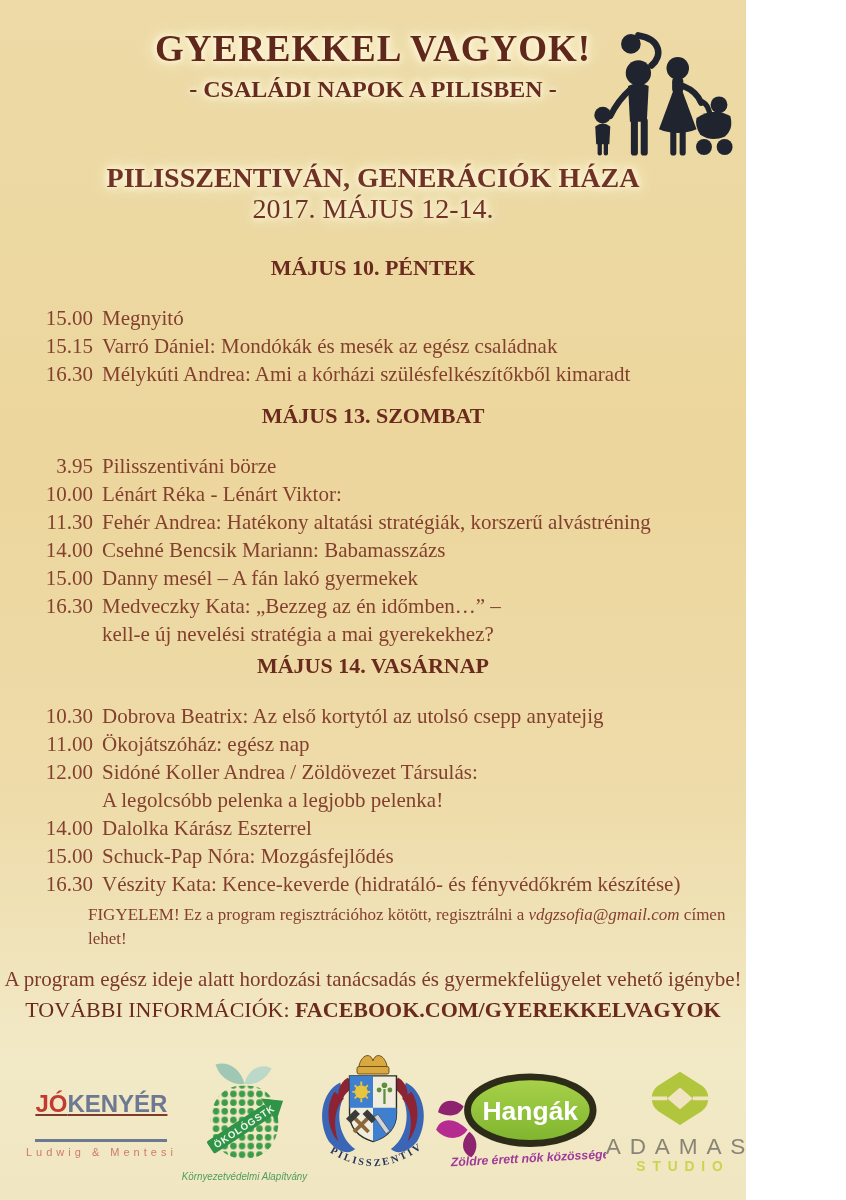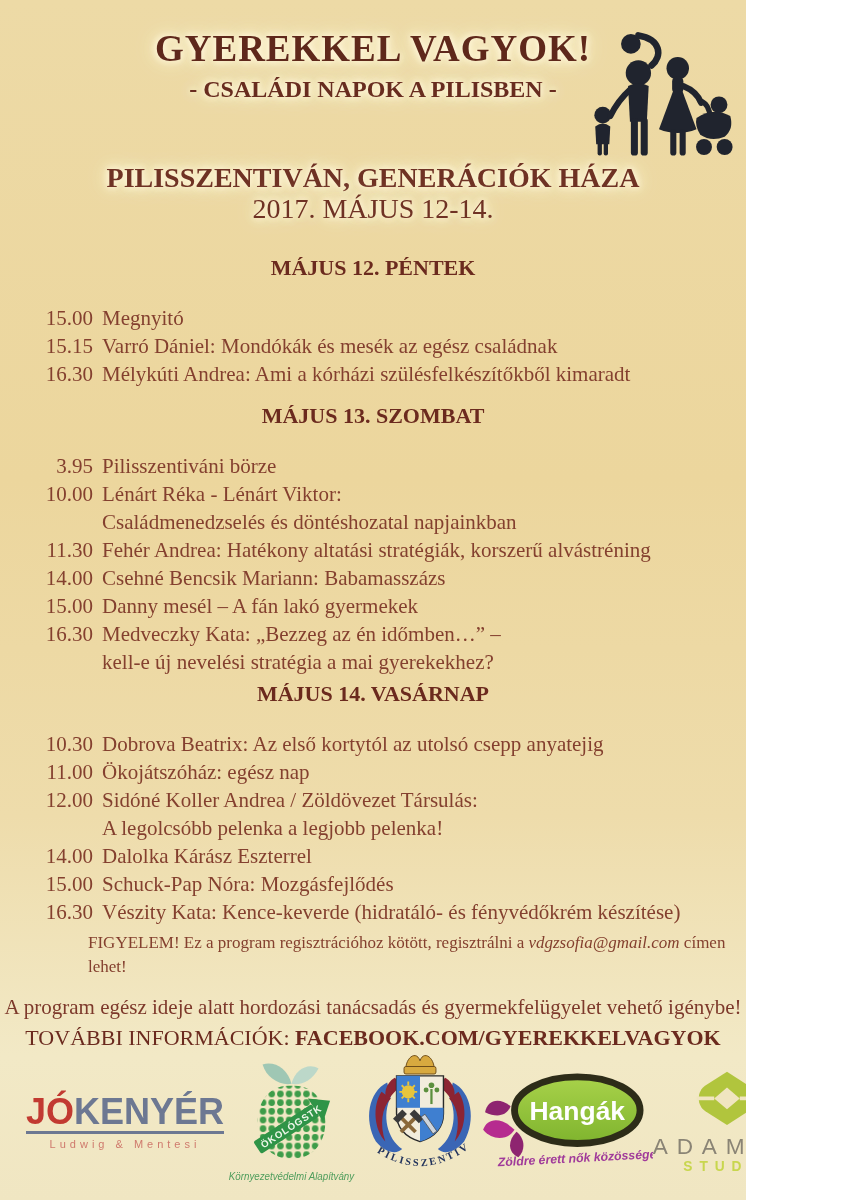--- a/index.html
+++ b/index.html
@@ -26,21 +26,21 @@
   .program .cont{margin-left:69px;line-height:28px;}
   .note{margin-top:5px;margin-left:88px;font-size:17px;line-height:24px;color:#84402f;}
   .note .em{font-style:italic;}
   .wide-line{margin-top:14px;text-align:center;font-size:21px;line-height:28px;color:#7d392b;}
   .varunk{margin-top:10px;text-align:center;font-size:24px;line-height:34px;font-weight:bold;color:#6b2a1e;}
   .info{margin-top:2px;text-align:center;font-size:22px;line-height:30px;color:#6b2a1e;}
   .info .val{font-weight:bold;}
   .logos{position:absolute;left:0;right:0;bottom:8px;height:140px;display:flex;align-items:center;justify-content:space-between;padding:0 26px;}
   
   .jokenyer{text-align:center;font-family:"Liberation Sans",sans-serif;}
-  .jk-name{display:inline-block;font-size:36px;font-weight:bold;line-height:36px;border-bottom:3px solid #6d7892;padding-bottom:1px;}
+  .jk-name{display:inline-block;font-size:24px;font-weight:bold;line-height:36px;border-bottom:3px solid #6d7892;padding-bottom:17px;text-decoration:underline;}
   .jk-red{color:#c23a31;}
   .jk-blue{color:#6d7892;}
   .jk-tag{margin-top:4px;font-size:11px;font-weight:normal;letter-spacing:4px;color:#cf7a6d;}
   .logo-item{flex:none;}
 </style>
 </head>
 <body>
 
 <div class="poster">
 
@@ -76,21 +76,21 @@
   <div class="title-block">
     <div class="title glow">GYEREKKEL VAGYOK!</div>
     <div class="subtitle glow">- CSALÁDI NAPOK A PILISBEN -</div>
   </div>
 
   <div class="venue-block">
     <div class="venue glow">PILISSZENTIVÁN, GENERÁCIÓK HÁZA</div>
     <div class="date glow">2017. MÁJUS 12-14.</div>
   </div>
 
-  <div class="day-heading">MÁJUS 12. PÉNTEK</div>
+  <div class="day-heading">MÁJUS 10. PÉNTEK</div>
   <div class="program">
       <div class="entry">
         <span class="time">15.00</span>
         <span class="etext">Megnyitó</span>
       </div>
       <div class="entry">
         <span class="time">15.15</span>
         <span class="etext">Varró Dániel: Mondókák és mesék az egész családnak</span>
       </div>
       <div class="entry">
@@ -102,21 +102,20 @@
   <div class="day-heading h2">MÁJUS 13. SZOMBAT</div>
   <div class="program">
       <div class="entry">
         <span class="time">3.95</span>
         <span class="etext">Pilisszentiváni börze</span>
       </div>
       <div class="entry">
         <span class="time">10.00</span>
         <span class="etext">Lénárt Réka - Lénárt Viktor:</span>
       </div>
-      <div class="cont">Családmenedzselés és döntéshozatal napjainkban</div>
       <div class="entry">
         <span class="time">11.30</span>
         <span class="etext">Fehér Andrea: Hatékony altatási stratégiák, korszerű alvástréning</span>
       </div>
       <div class="entry">
         <span class="time">14.00</span>
         <span class="etext">Csehné Bencsik Mariann: Babamasszázs</span>
       </div>
       <div class="entry">
         <span class="time">15.00</span>

